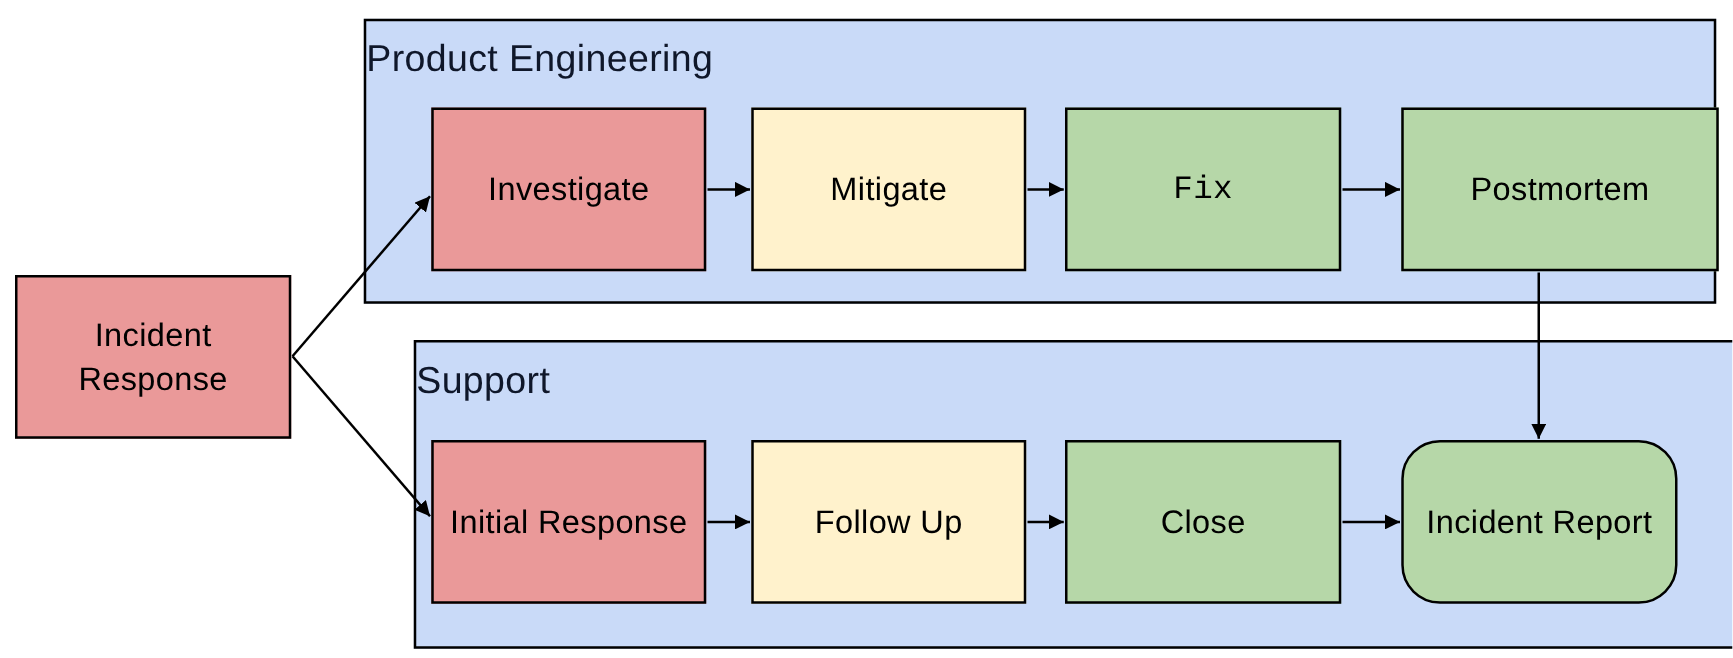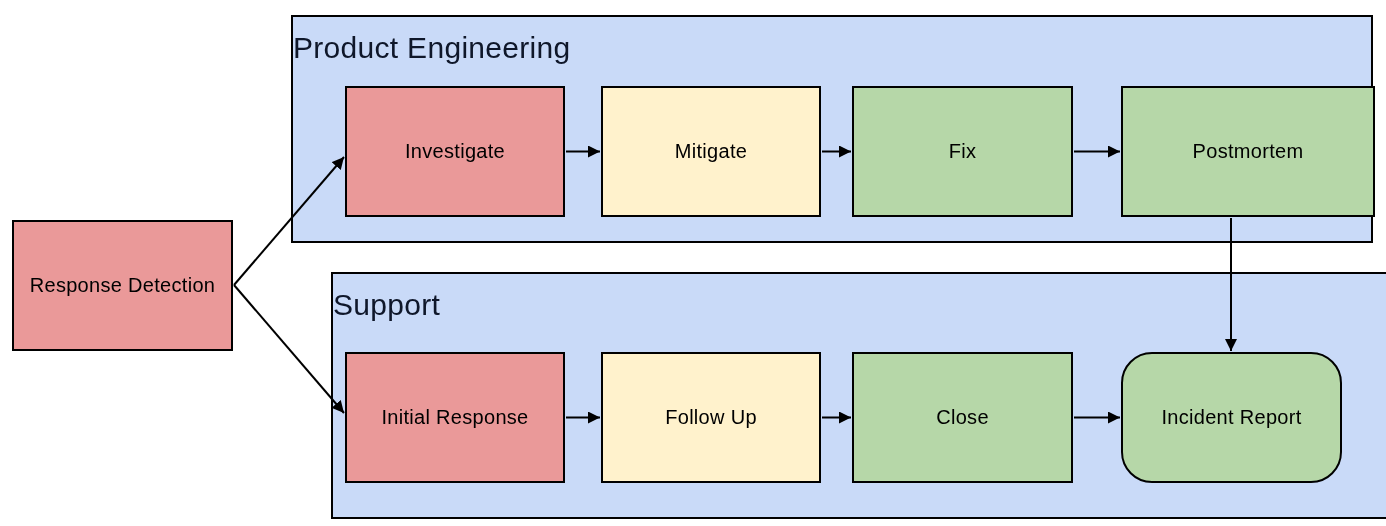--- a/index.html
+++ b/index.html
@@ -30,21 +30,21 @@
     letter-spacing: 0.3px;
   }
   .node {
     position: absolute;
     border: 2px solid #000000;
     box-sizing: border-box;
     display: flex;
     align-items: center;
     justify-content: center;
     text-align: center;
-    font-size: 20px;
+    font-size: 26px;
     line-height: 1.33;
     color: #000000;
     letter-spacing: 0.3px;
     padding: 0 12px;
   }
   .edges-layer {
     position: absolute;
     left: 0;
     top: 0;
     width: 1386px;
@@ -56,41 +56,41 @@
     stroke: #000000;
     stroke-width: 2;
   }
   
   #lane-product-engineering { left: 291px; top: 15px;  width: 1082px; height: 228px; }
   #lane-support             { left: 291px; top: 272px; width: 1082px; height: 247px; }
   
   #node-incident-detection { left: 12px;   top: 220px; width: 221px; height: 131px; }
   #node-investigate        { left: 345px;  top: 86px;  width: 220px; height: 131px; }
   #node-mitigate           { left: 601px;  top: 86px;  width: 220px; height: 131px; }
-  #node-fix                { left: 852px;  top: 86px;  width: 221px; height: 131px; }
+  #node-fix                { left: 852px;  top: 86px;  width: 221px; height: 131px; font-family: Liberation Mono, monospace; }
   #node-postmortem         { left: 1121px; top: 86px;  width: 254px; height: 131px; }
   #node-initial-response   { left: 345px;  top: 352px; width: 220px; height: 131px; }
   #node-follow-up          { left: 601px;  top: 352px; width: 220px; height: 131px; }
   #node-close              { left: 852px;  top: 352px; width: 221px; height: 131px; }
   #node-incident-report    { left: 1121px; top: 352px; width: 221px; height: 131px; }
 </style>
 </head>
 <body>
 
 <div class="canvas">
 
   <div class="lane" id="lane-product-engineering" style="background-color: rgb(201, 218, 248);">
     <div class="lane-title">Product Engineering</div>
   </div>
 
   <div class="lane" id="lane-support" style="background-color: rgb(201, 218, 248); margin-left: 40px;">
     <div class="lane-title">Support</div>
   </div>
 
-  <div class="node" id="node-incident-detection" style="background-color: rgb(234, 153, 153);">Response Detection</div>
+  <div class="node" id="node-incident-detection" style="background-color: rgb(234, 153, 153);">Incident Response</div>
 
   <div class="node" id="node-investigate" style="background-color: rgb(234, 153, 153);">Investigate</div>
 
   <div class="node" id="node-mitigate" style="background-color: rgb(255, 242, 204);">Mitigate</div>
 
   <div class="node" id="node-fix" style="background-color: rgb(182, 215, 168);">Fix</div>
 
   <div class="node" id="node-postmortem" style="background-color: rgb(182, 215, 168);">Postmortem</div>
 
   <div class="node" id="node-initial-response" style="background-color: rgb(234, 153, 153);">Initial Response</div>

